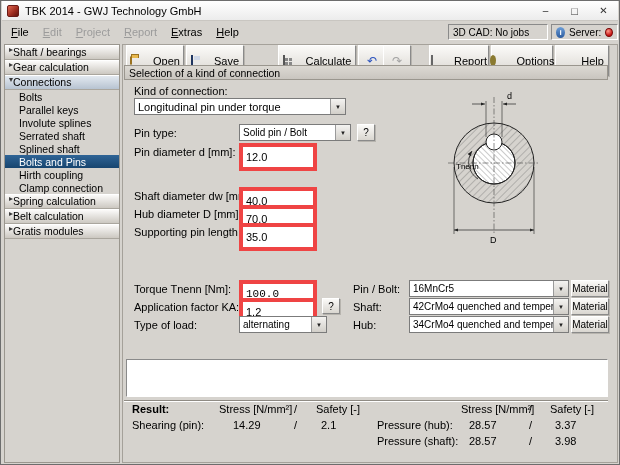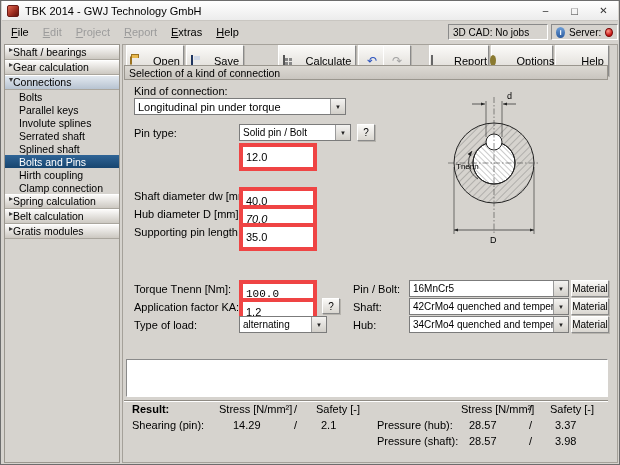--- a/index.html
+++ b/index.html
@@ -180,27 +180,28 @@
     <span class="dd-btn"></span>
   </div>
 
   <div class="lbl" style="left:133px;top:126px;">Pin type:</div>
   <div class="dd" style="left:238px;top:123px;width:112px;">
     <span class="dd-text">Solid pin / Bolt</span>
     <span class="dd-btn"></span>
   </div>
   <div class="btn" style="left:356px;top:123px;width:18px;height:17px;">?</div>
 
+  <div class="lbl" style="left:133px;top:145px;">Pin diameter d [mm]:</div>
   <input class="tf" style="left: 238px; top: 142px; width: 78px;" value="12.0">
 
   <div class="lbl" style="left:133px;top:189px;">Shaft diameter dw [mm]:</div>
   <input class="tf" style="left: 238px; top: 186px; width: 78px;" value="40.0">
 
   <div class="lbl" style="left:133px;top:207px;">Hub diameter D [mm]:</div>
-  <input class="tf" style="left: 238px; top: 204px; width: 78px; font-style: italic;" value="70.0">
+  <input class="tf" style="left: 238px; top: 204px; width: 78px;" value="70.0">
 
   <div class="lbl" style="left:133px;top:225px;">Supporting pin length l [mm]:</div>
   <input class="tf" style="left: 238px; top: 222px; width: 78px;" value="35.0">
 
   <div class="diagram">
     <svg width="140" height="158" viewBox="0 0 140 158">
       <defs>
         <pattern id="h1" width="5" height="5" patternUnits="userSpaceOnUse" patternTransform="rotate(45)">
           <line x1="0" y1="0" x2="0" y2="5" stroke="#6a6a6a" stroke-width="0.7"></line>
         </pattern>

